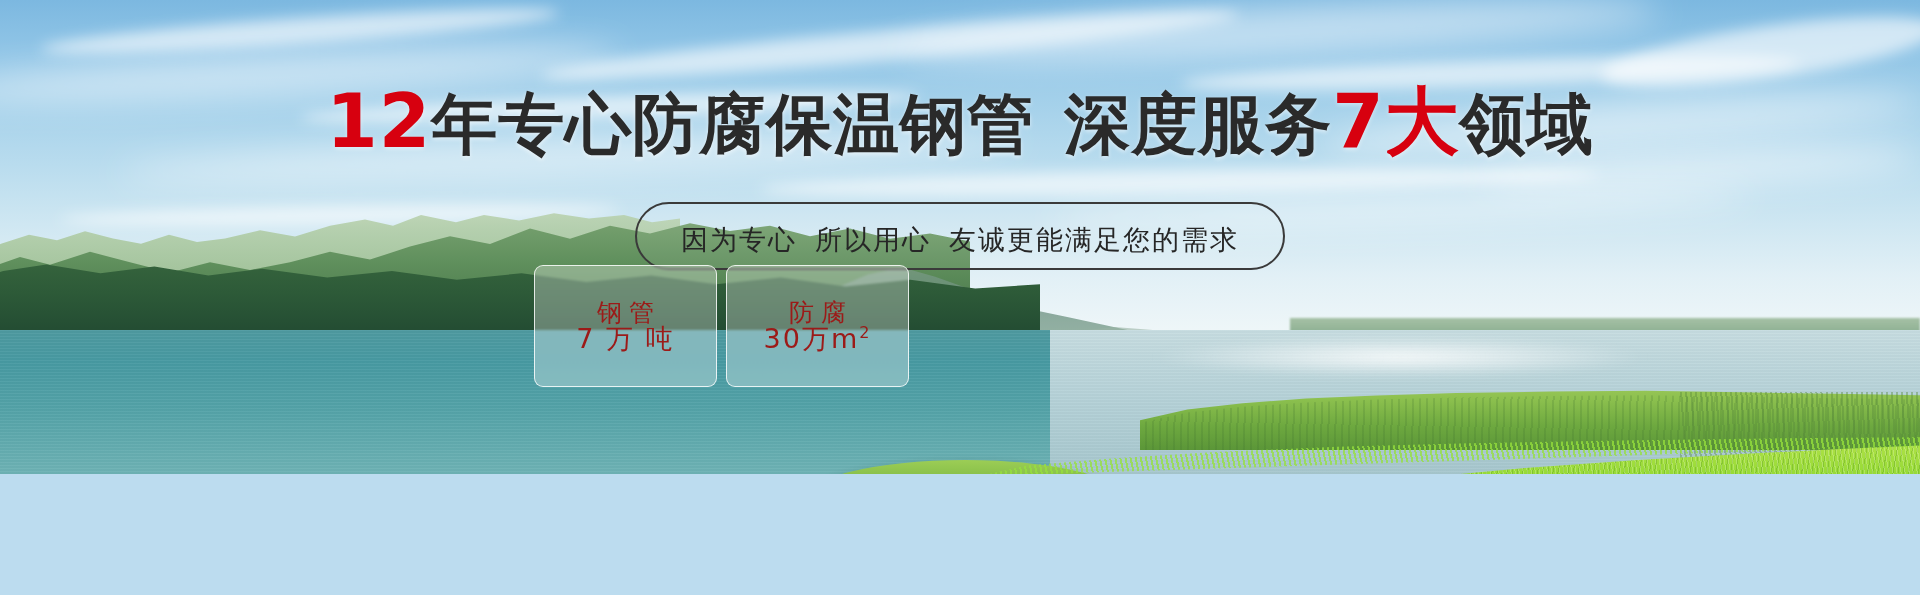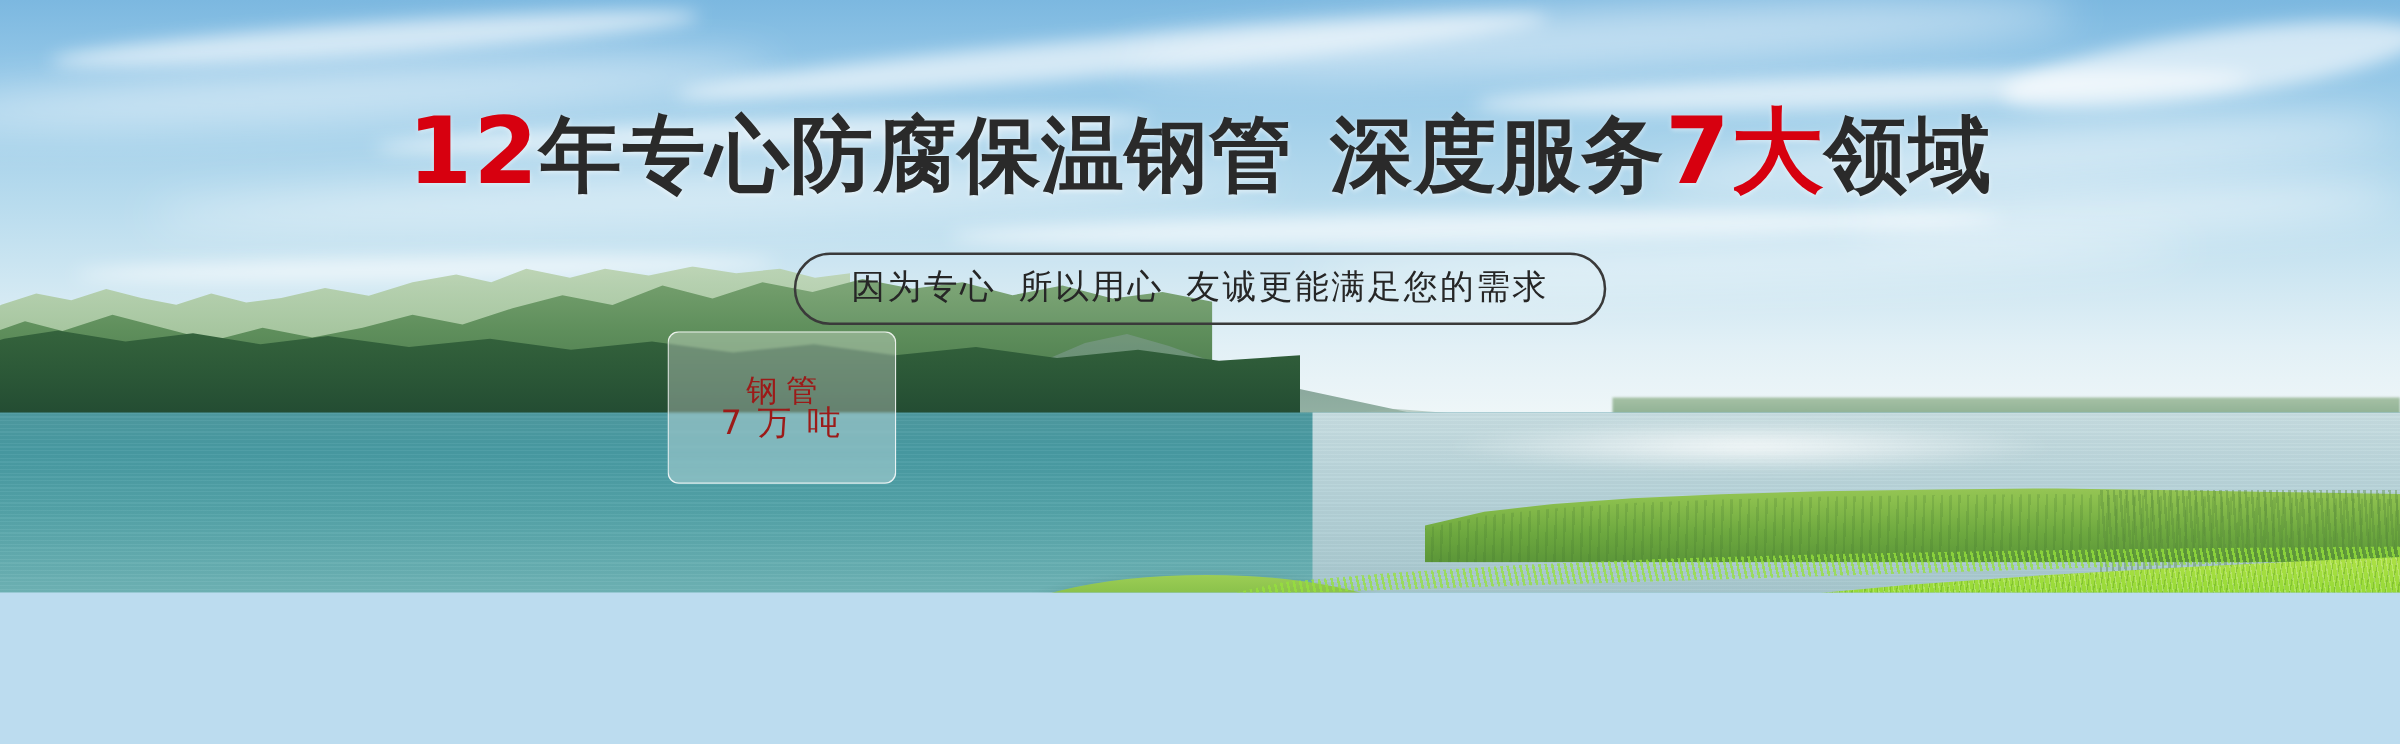--- a/index.html
+++ b/index.html
@@ -204,21 +204,21 @@
   }
   .headline .red {
     color:#d7000f;
     font-size:74px;
     text-shadow:0 2px 4px rgba(255,255,255,0.45);
   }
   .headline .gap { display:inline-block; width:30px; }
 
   .subpill {
     position:absolute; left:50%; top:202px; transform:translateX(-50%);
-    padding:9px 44px 11px;
+    padding:19px 44px 11px;
     border:2px solid #3a3a3a; border-radius:34px;
     font-size:27px; color:#262626; letter-spacing:2px;
     white-space:nowrap; line-height:1.25;
     font-family:"DejaVu Sans","Liberation Sans",sans-serif;
     background:rgba(255,255,255,0.07);
   }
   .subpill .sp { display:inline-block; width:18px; }
 
   
   .cards {
@@ -302,17 +302,23 @@
 
   <div class="cards">
 
     <div class="card">
       <div class="c-title">钢管</div>
       <div class="c-value">
         <span>7 万 吨</span>
       </div>
     </div>
 
+    <div class="card">
+      <div class="c-title">防腐</div>
+      <div class="c-value">
+        <span>30万m</span><sup>2</sup>
+      </div>
+    </div>
 
 
   </div>
 
 </div>
 
 </body></html>

